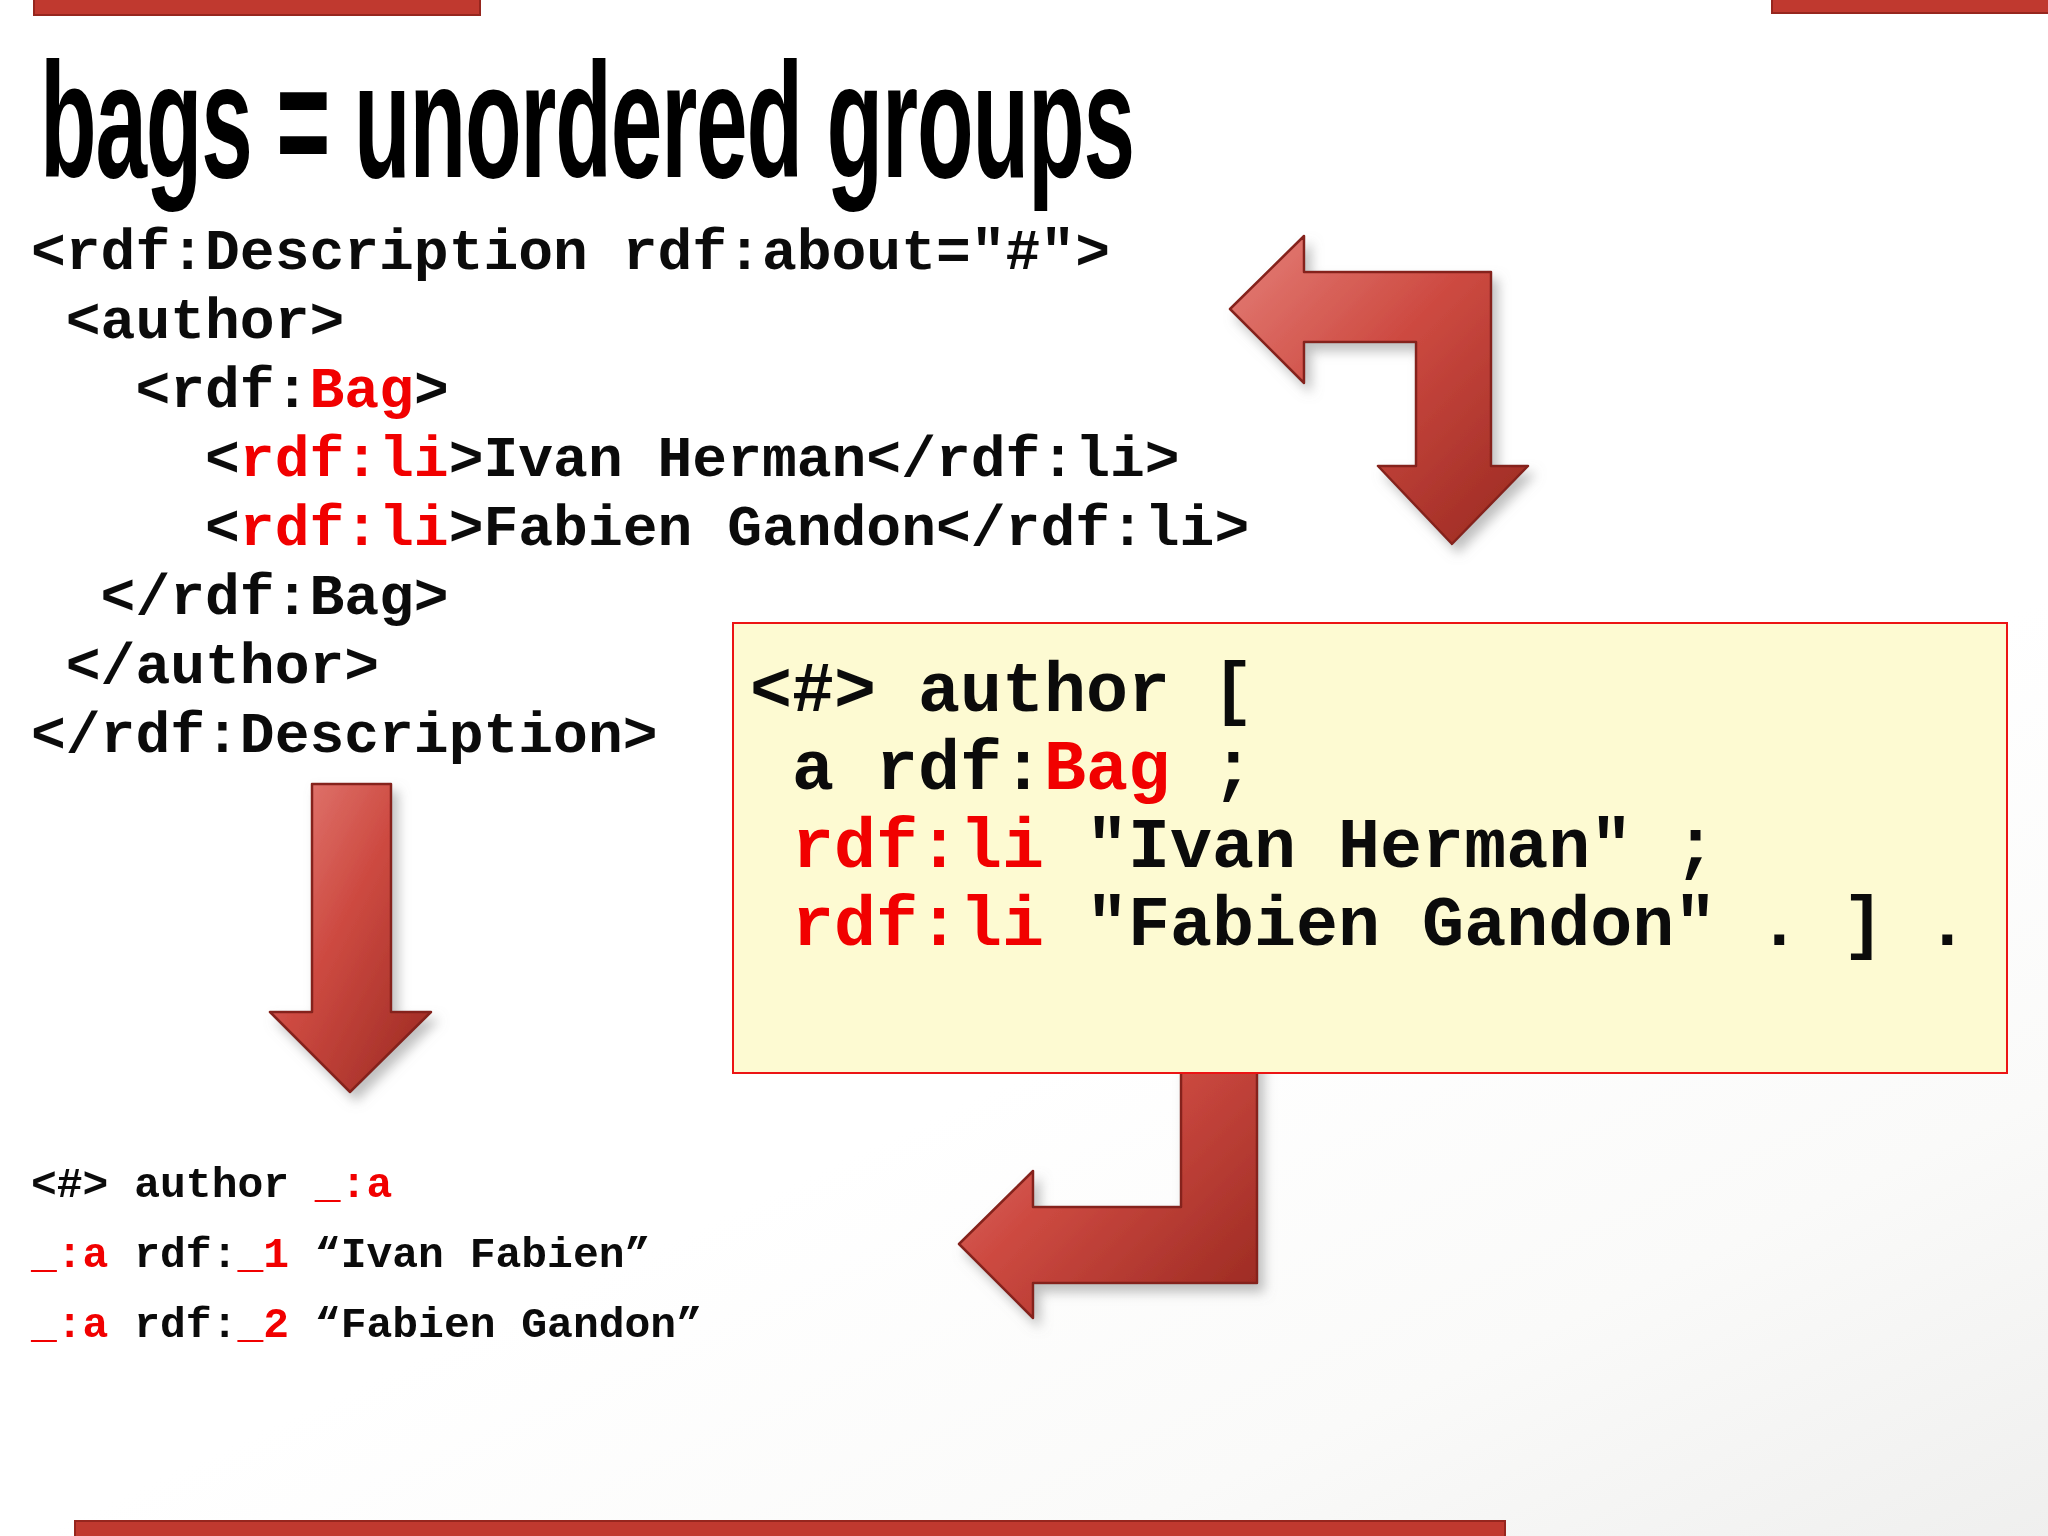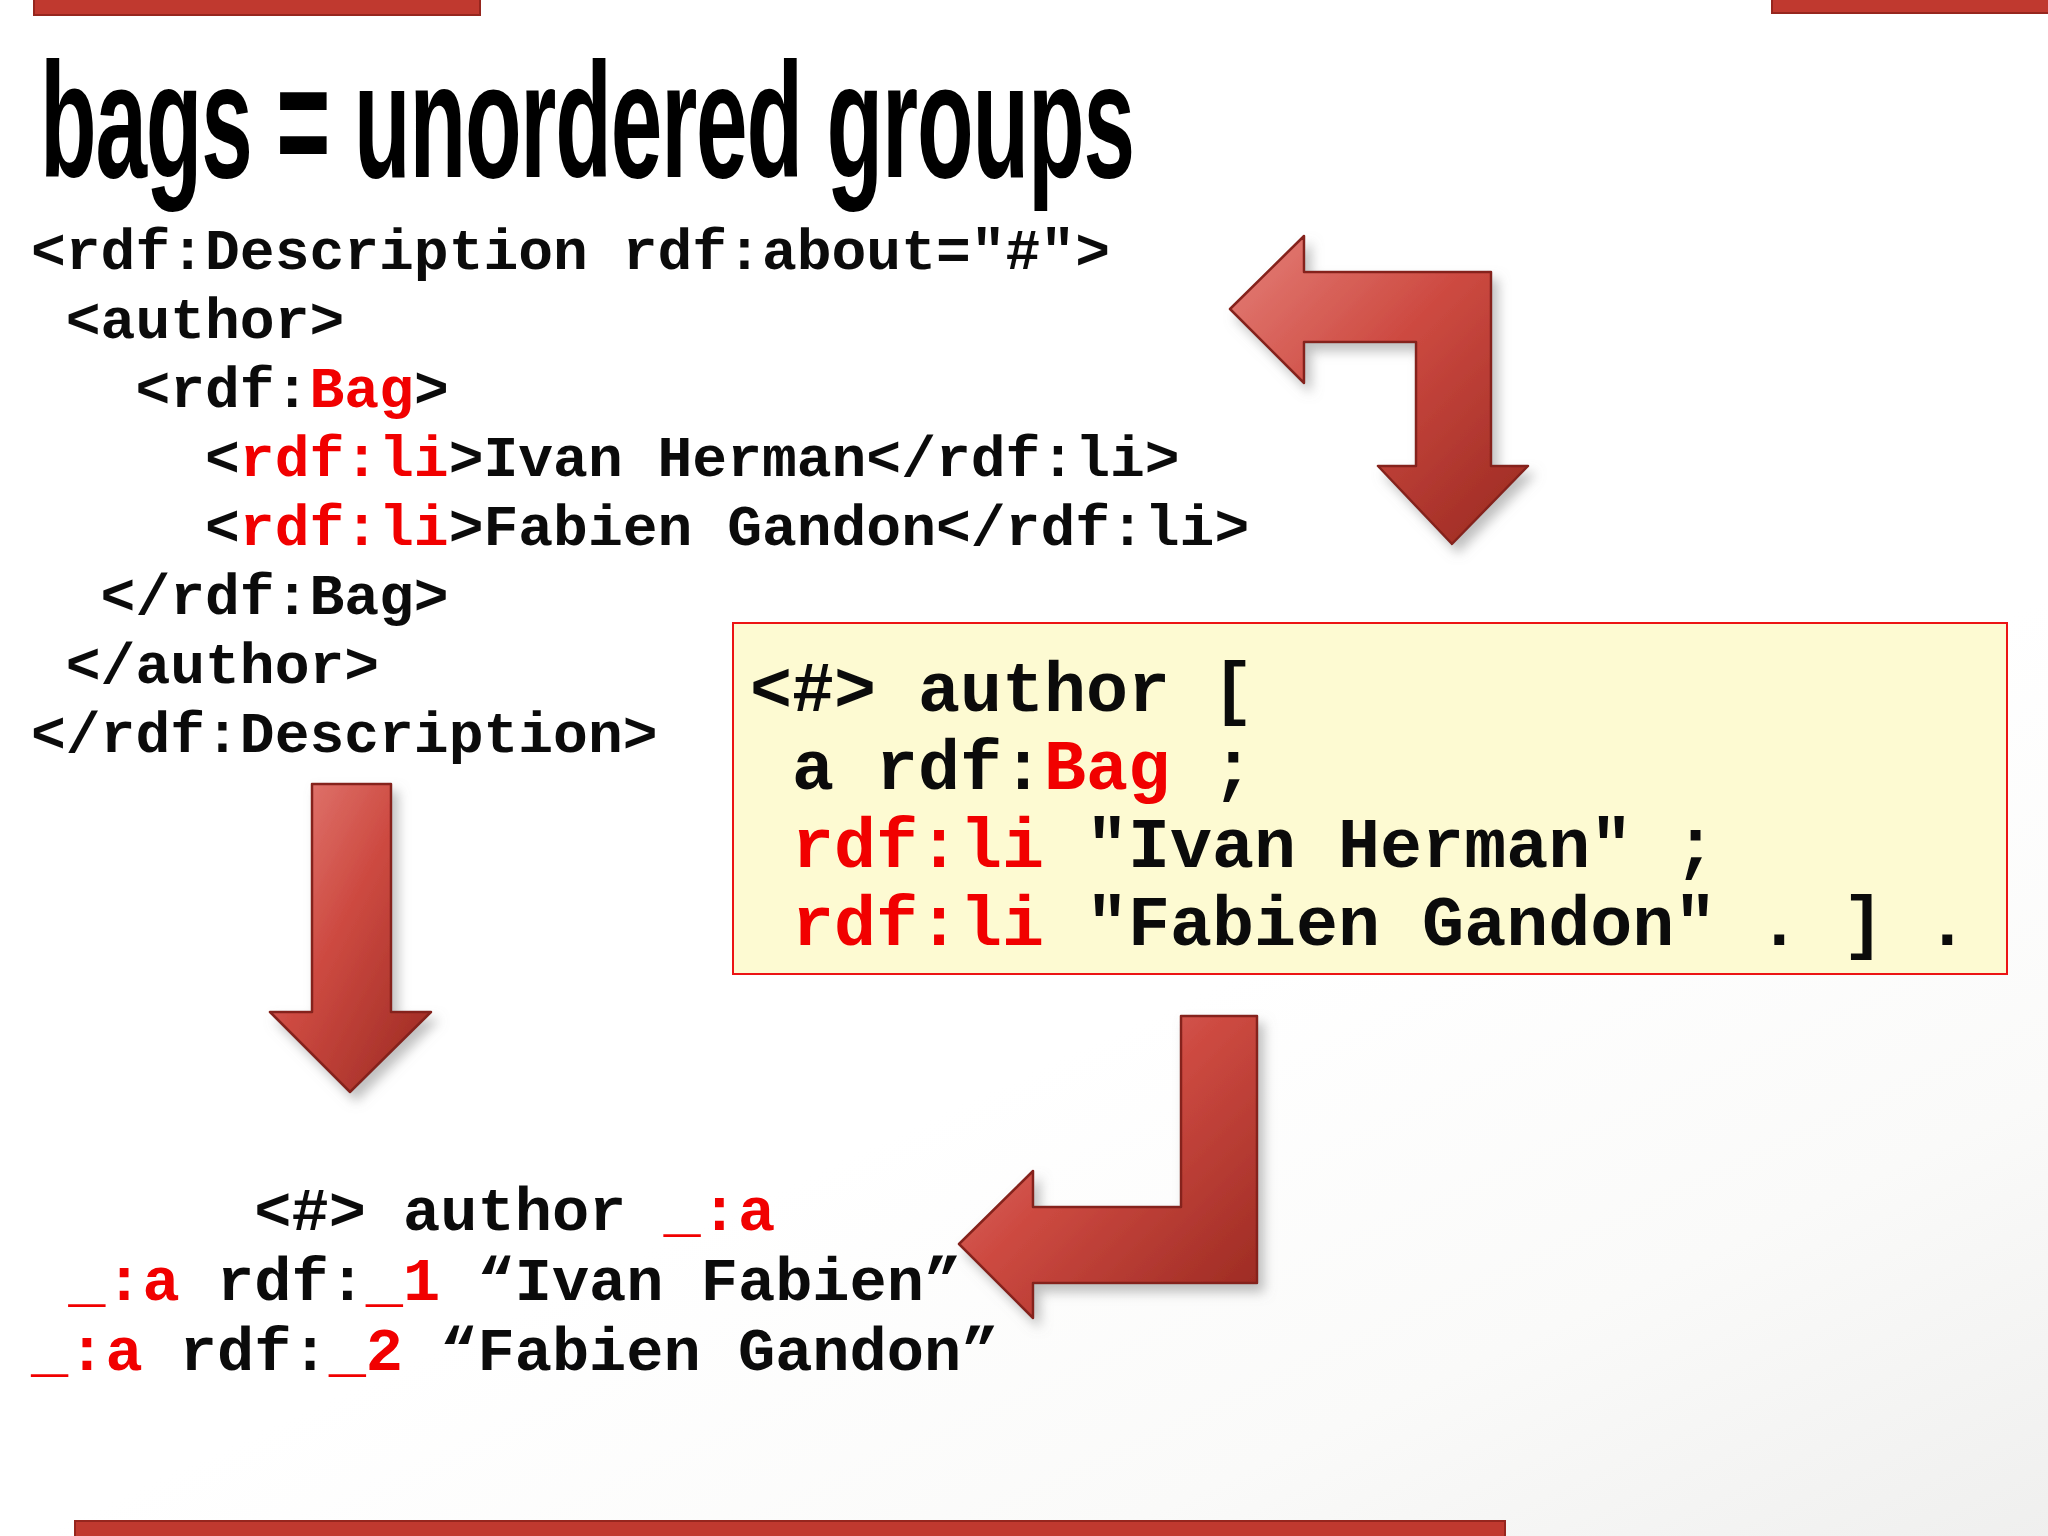--- a/index.html
+++ b/index.html
@@ -8,24 +8,24 @@
          font-family:"Liberation Sans",sans-serif;margin-left:16px;}
   .layer{position:absolute;left:0;top:0;}
   .title{position:absolute;left:24px;top:39px;margin:0;
          font-family:"Liberation Sans",sans-serif;font-weight:700;
          font-size:164px;line-height:1;letter-spacing:-2px;color:#000;
          transform:scaleX(0.565);transform-origin:0 0;white-space:nowrap;}
   .code{position:absolute;font-family:"Liberation Mono","DejaVu Sans Mono",monospace;
         font-weight:700;white-space:pre;color:#0b0b0b;}
   .code .red{color:#f10000;}
   .xml{left:15px;top:219px;font-size:58px;line-height:69px;}
-  .turtle-box{position:absolute;left:716px;top:622px;width:1276px;height:353px;
+  .turtle-box{position:absolute;left:716px;top:622px;width:1276px;height:452px;
               background:#fdfad2;border:2px solid #ec1414;box-sizing:border-box;}
   .turtle-text{position:absolute;left:16px;top:30px;font-size:70px;line-height:78px;}
-  .nt{left:15px;top:1179px;font-size:62px;line-height:70px;text-align:center;}
+  .nt{left:15px;top:1151px;font-size:43px;line-height:70px;}
   svg{display:block;}
 </style>
 </head>
 <body>
 
 <div class="slide">
 
   <svg class="layer" width="2048" height="1536" viewBox="0 0 2048 1536" aria-hidden="true">
     <defs>
       <linearGradient id="ag" x1="0" y1="0" x2="1" y2="1">

